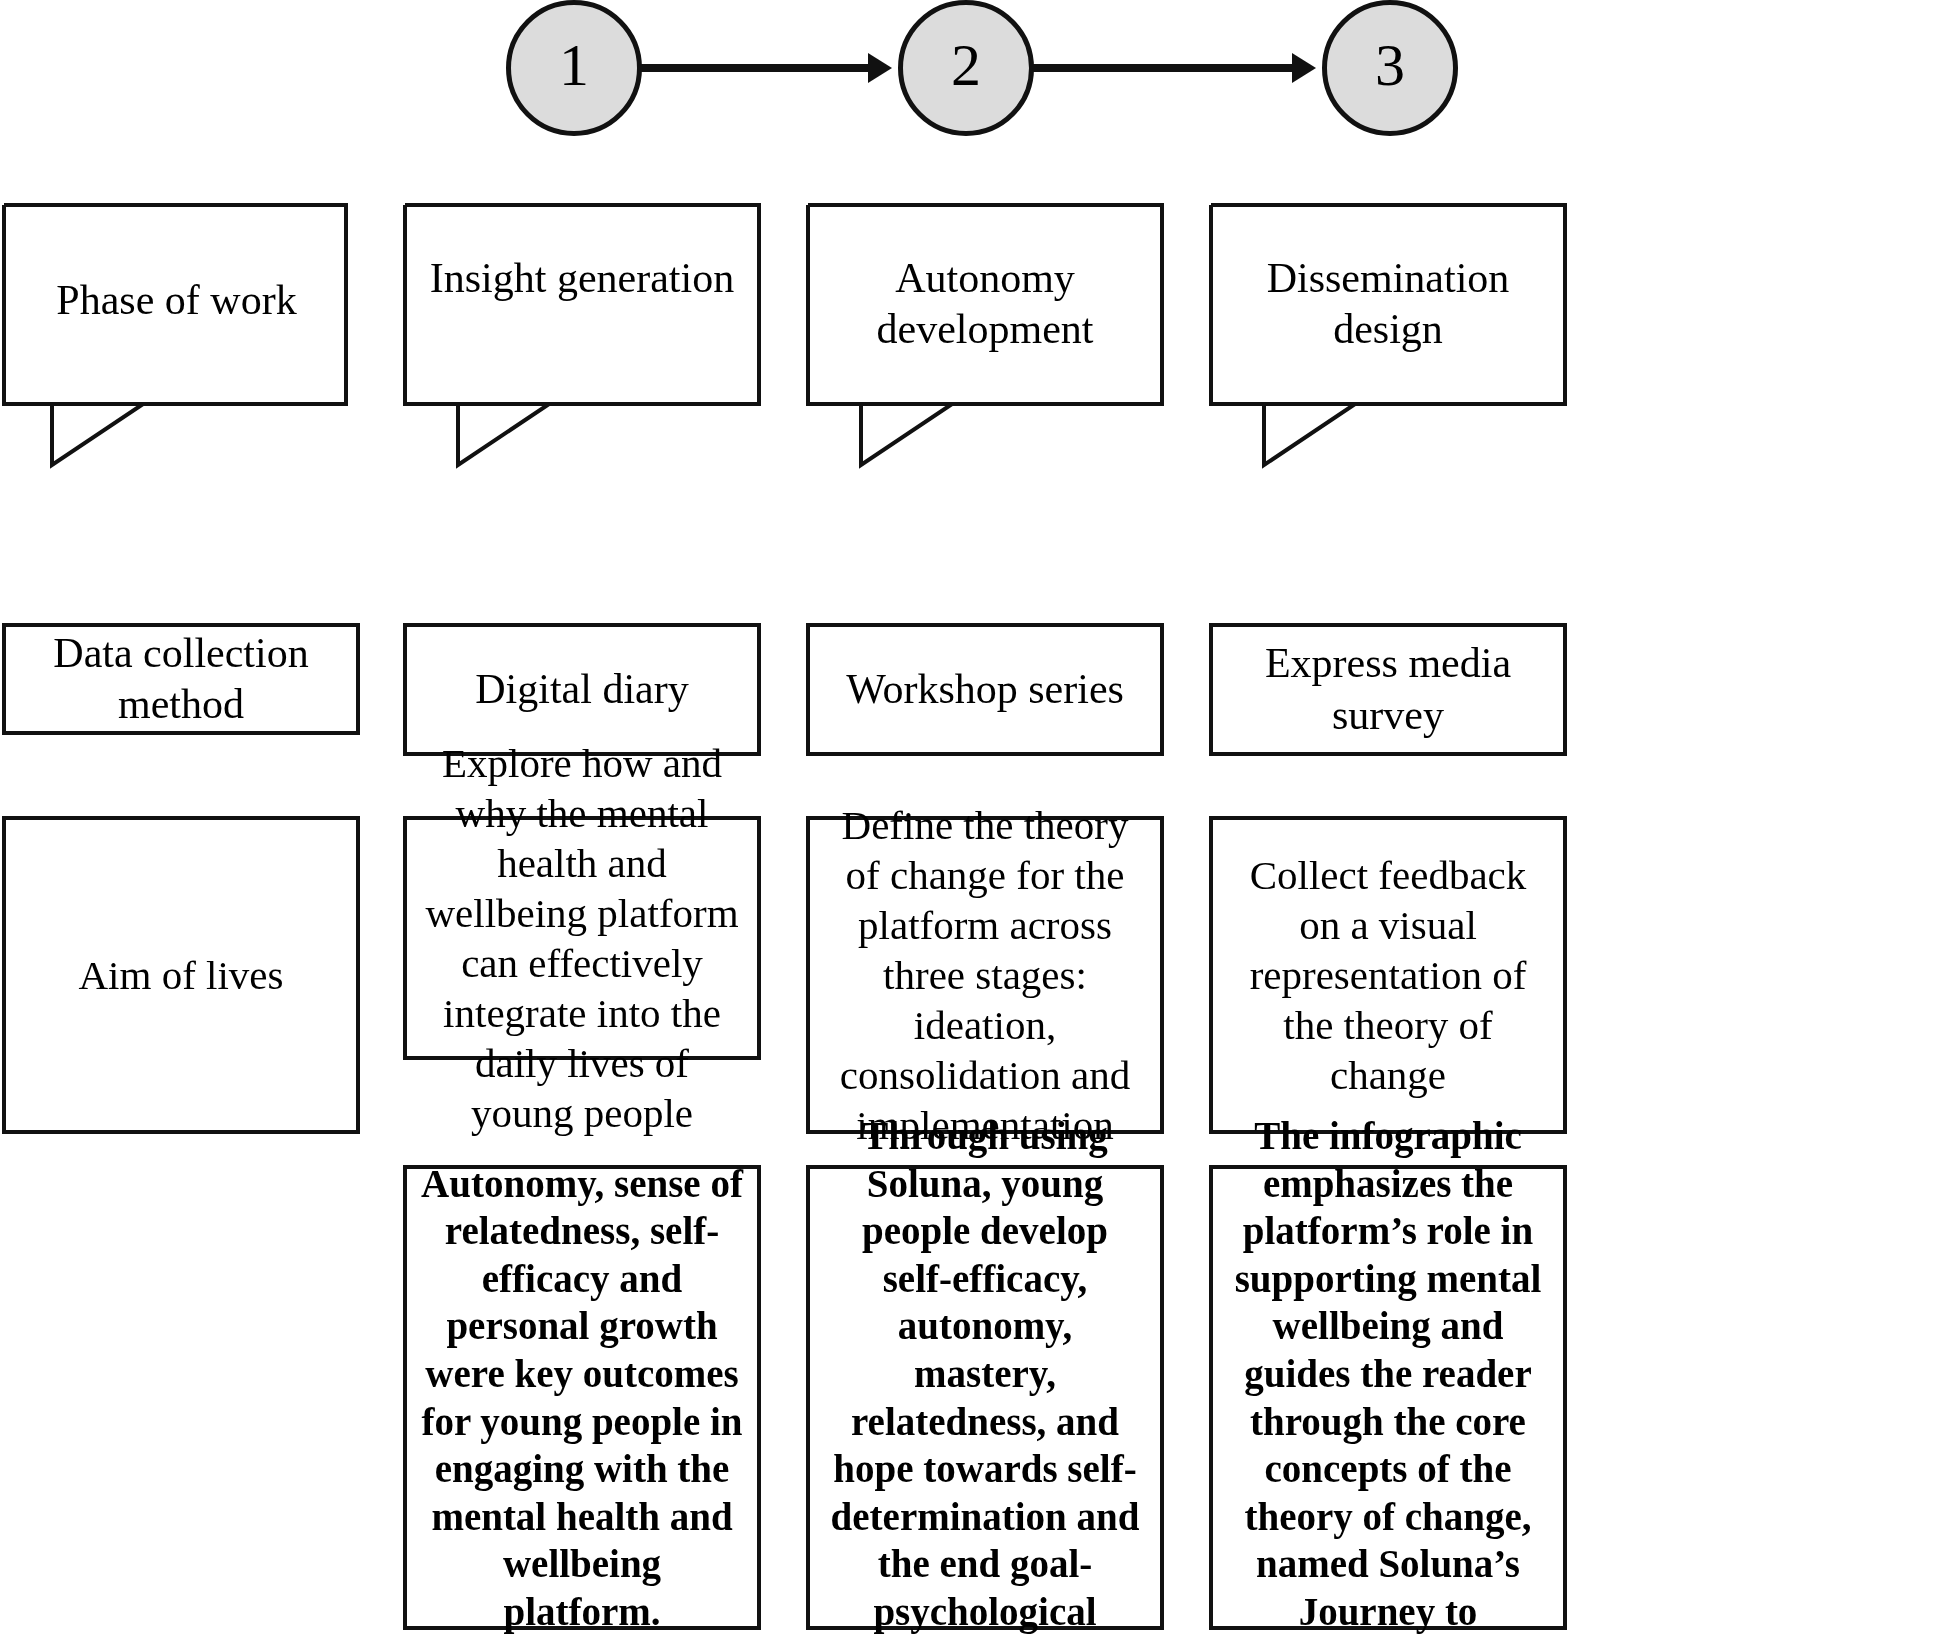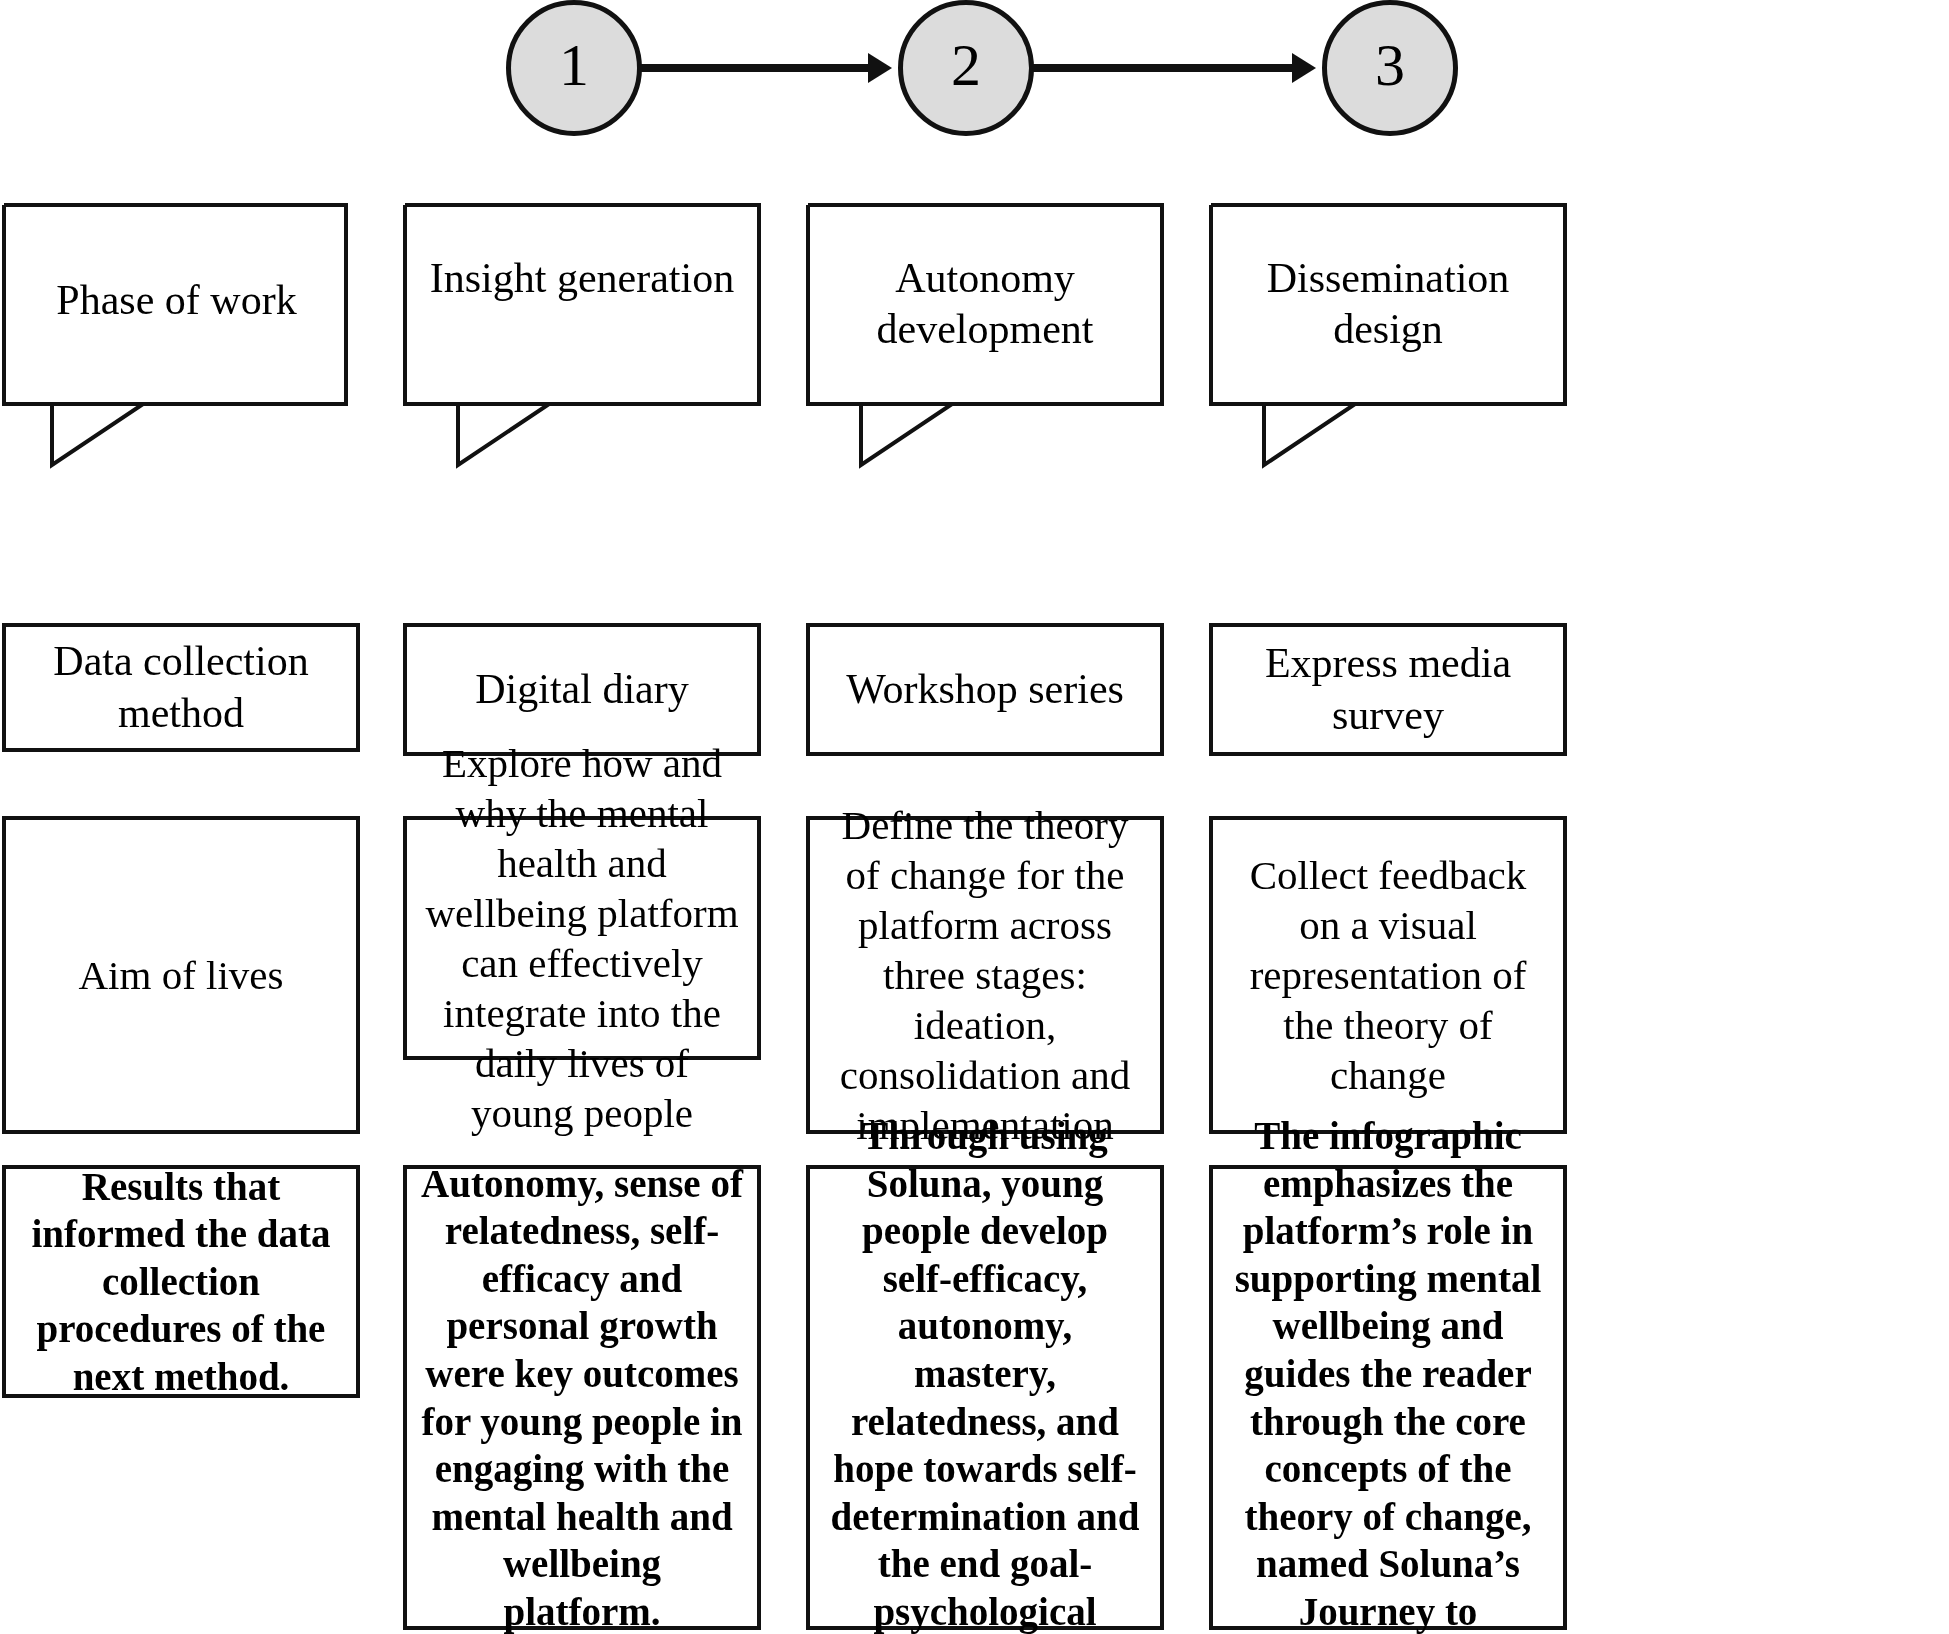--- a/index.html
+++ b/index.html
@@ -176,21 +176,21 @@
     </div>
 
     <div class="callout" style="left:1209px; top:203px; width:358px; height:290px;">
       <svg width="358" height="290" viewBox="0 0 358 290" aria-hidden="true">
         <path d="M2,2 L356,2 L356,201 L55,201 L55,262 L146,201 L356,201" fill="#ffffff" stroke="#111111" stroke-width="4" stroke-linejoin="miter" stroke-linecap="butt"></path>
         <path d="M2,2 L2,201 L55,201" fill="none" stroke="#111111" stroke-width="4"></path>
       </svg>
       <div class="callout-label" style="top:50px;">Dissemination design</div>
     </div>
 
-    <div class="cell plain-box r-method" style="left:2px; top:623px; width:358px; height:129px;">
+    <div class="cell plain-box r-method" style="left:2px; top:623px; width:358px; height:112px;">
       <span class="cell-text">Data collection method</span>
     </div>
 
     <div class="cell plain-box r-method" style="left:403px; top:623px; width:358px; height:133px;">
       <span class="cell-text">Digital diary</span>
     </div>
 
     <div class="cell plain-box r-method" style="left:806px; top:623px; width:358px; height:133px;">
       <span class="cell-text">Workshop series</span>
     </div>
@@ -208,23 +208,20 @@
     </div>
 
     <div class="cell plain-box r-aim" style="left:806px; top:816px; width:358px; height:318px;">
       <span class="cell-text">Define the theory of change for the platform across three stages: ideation, consolidation and implementation</span>
     </div>
 
     <div class="cell plain-box r-aim" style="left:1209px; top:816px; width:358px; height:318px;">
       <span class="cell-text">Collect feedback on a visual representation of the theory of change</span>
     </div>
 
-    <div class="cell plain-box r-result" style="left:2px; top:1165px; width:358px; height:233px;">
-      <span class="cell-text">Results that informed the data collection procedures of the next method.</span>
-    </div>
 
     <div class="cell plain-box r-result" style="left:403px; top:1165px; width:358px; height:465px;">
       <span class="cell-text">Autonomy, sense of relatedness, self-efficacy and personal growth were key outcomes for young people in engaging with the mental health and wellbeing platform.</span>
     </div>
 
     <div class="cell plain-box r-result" style="left:806px; top:1165px; width:358px; height:465px;">
       <span class="cell-text">Through using Soluna, young people develop self-efficacy, autonomy, mastery, relatedness, and hope towards self-determination and the end goal-psychological flexibility.</span>
     </div>
 
     <div class="cell plain-box r-result" style="left:1209px; top:1165px; width:358px; height:465px;">

